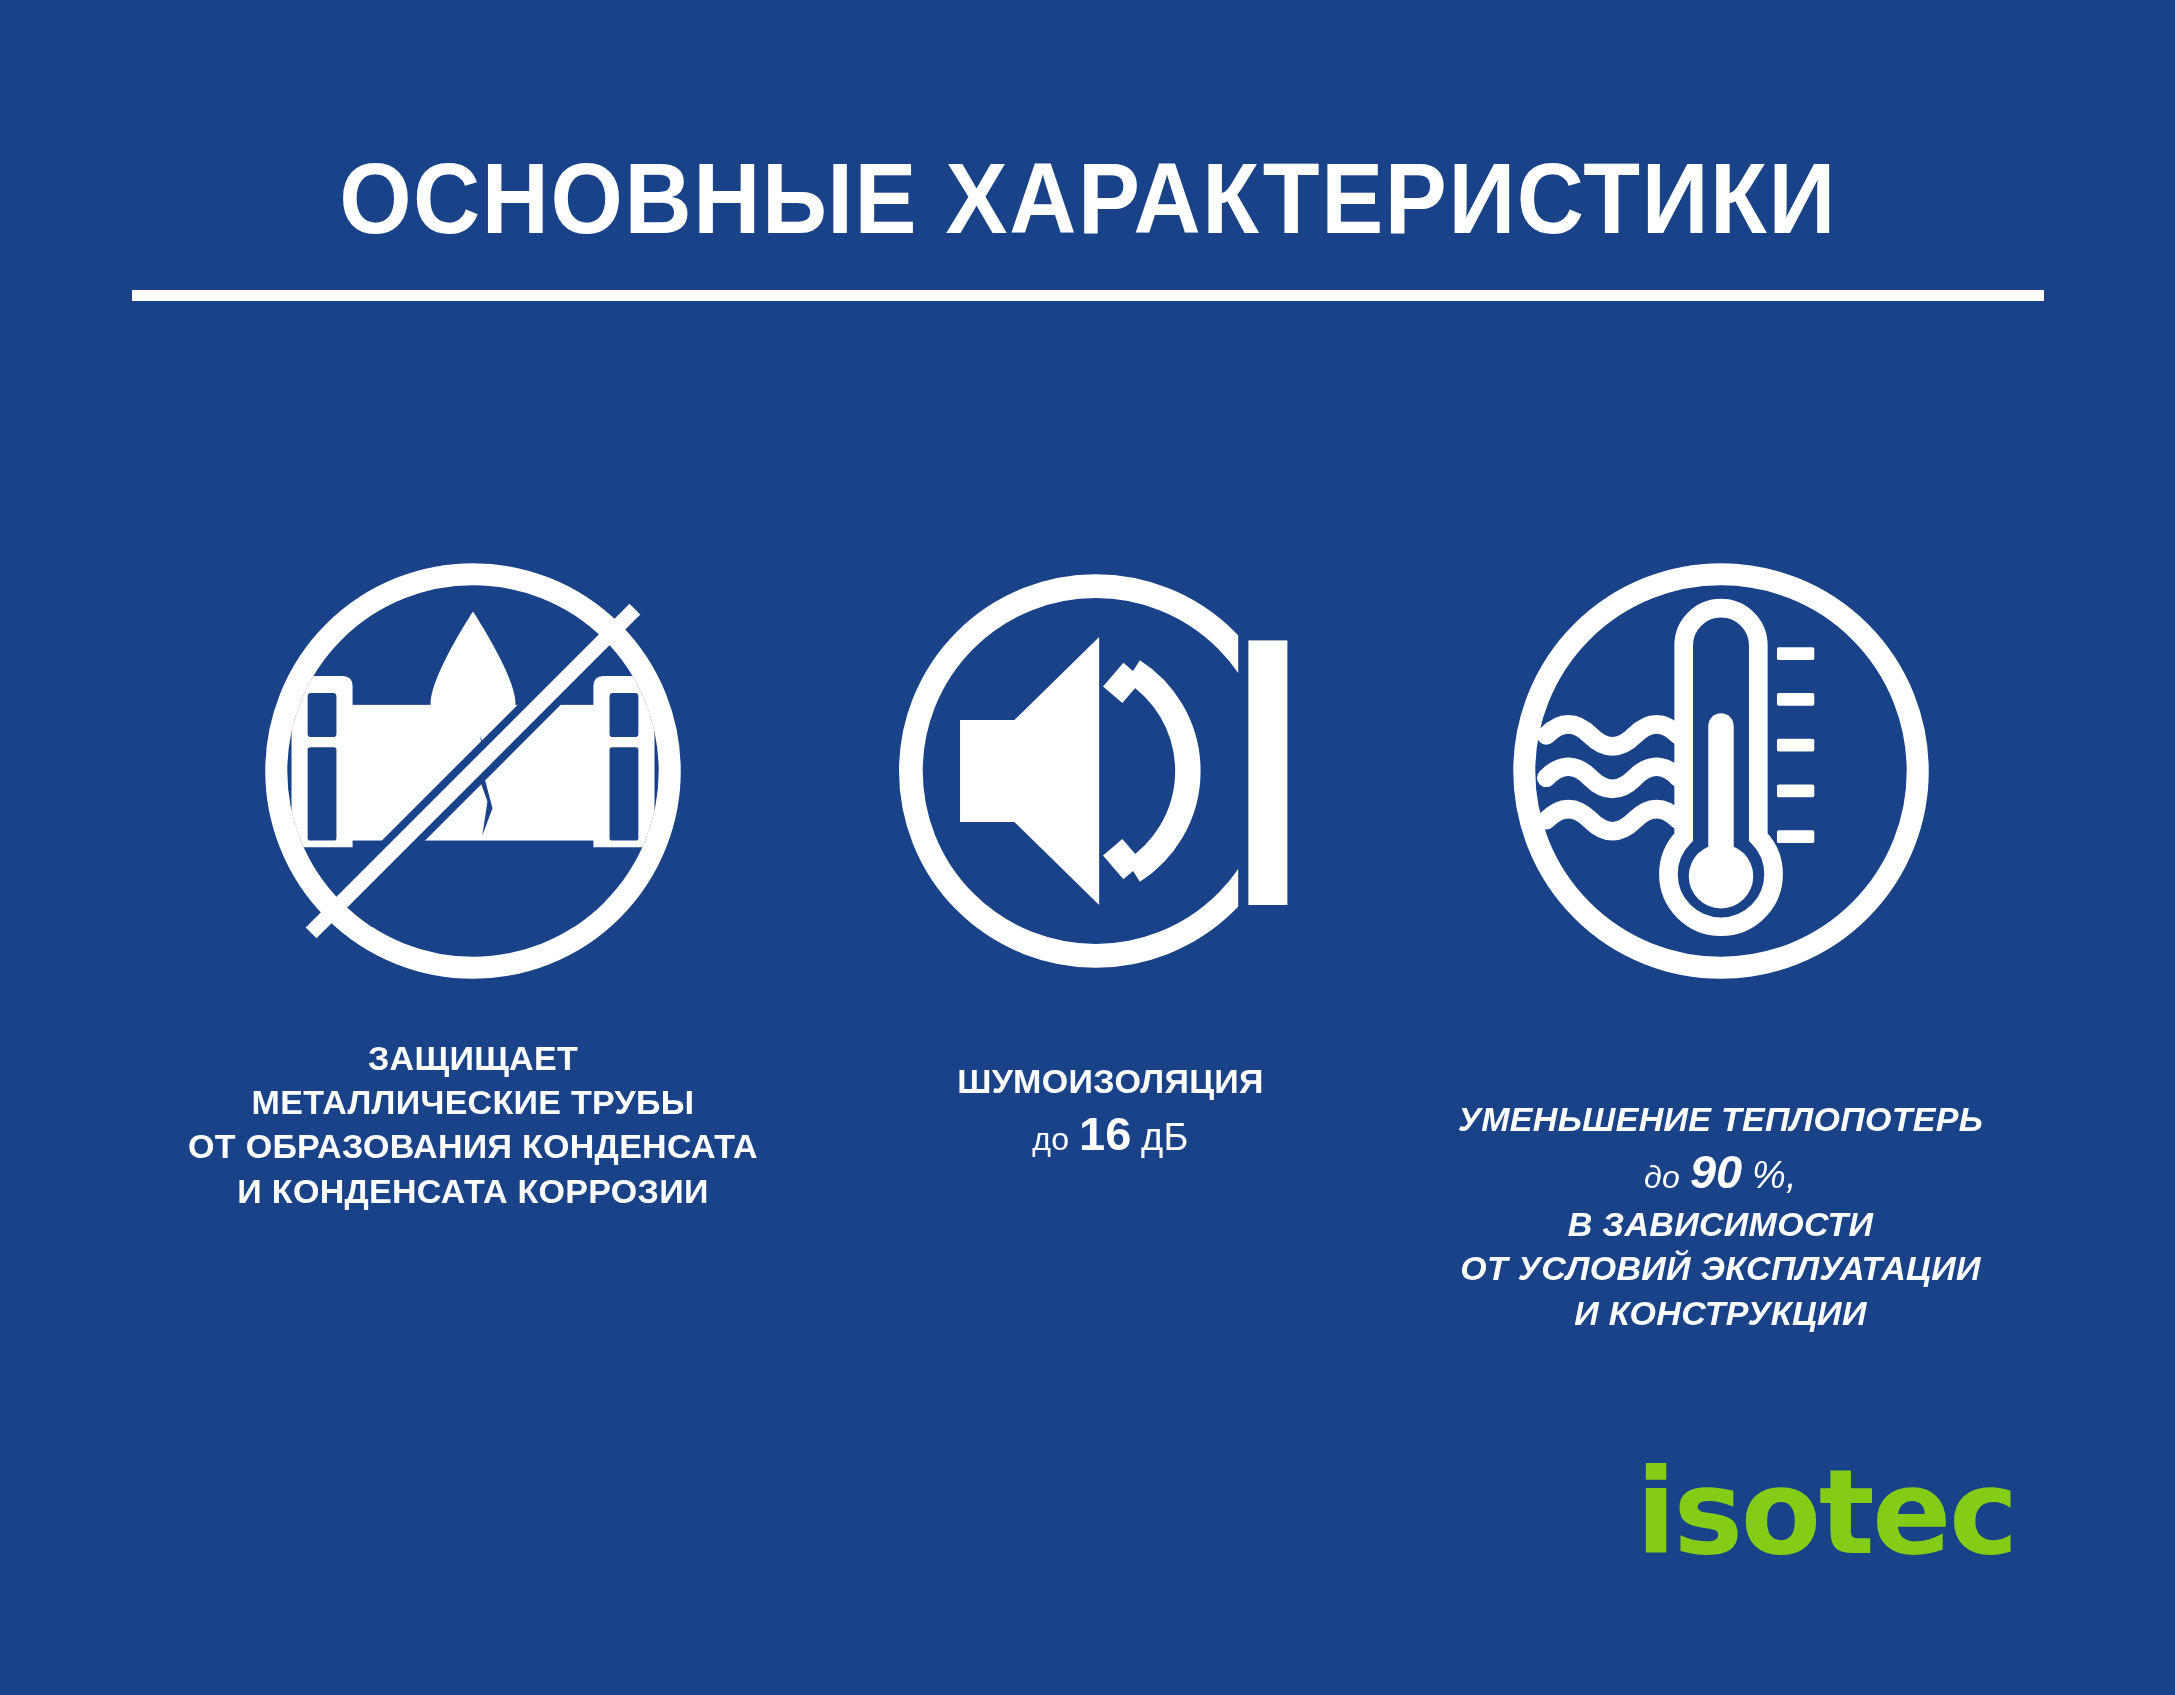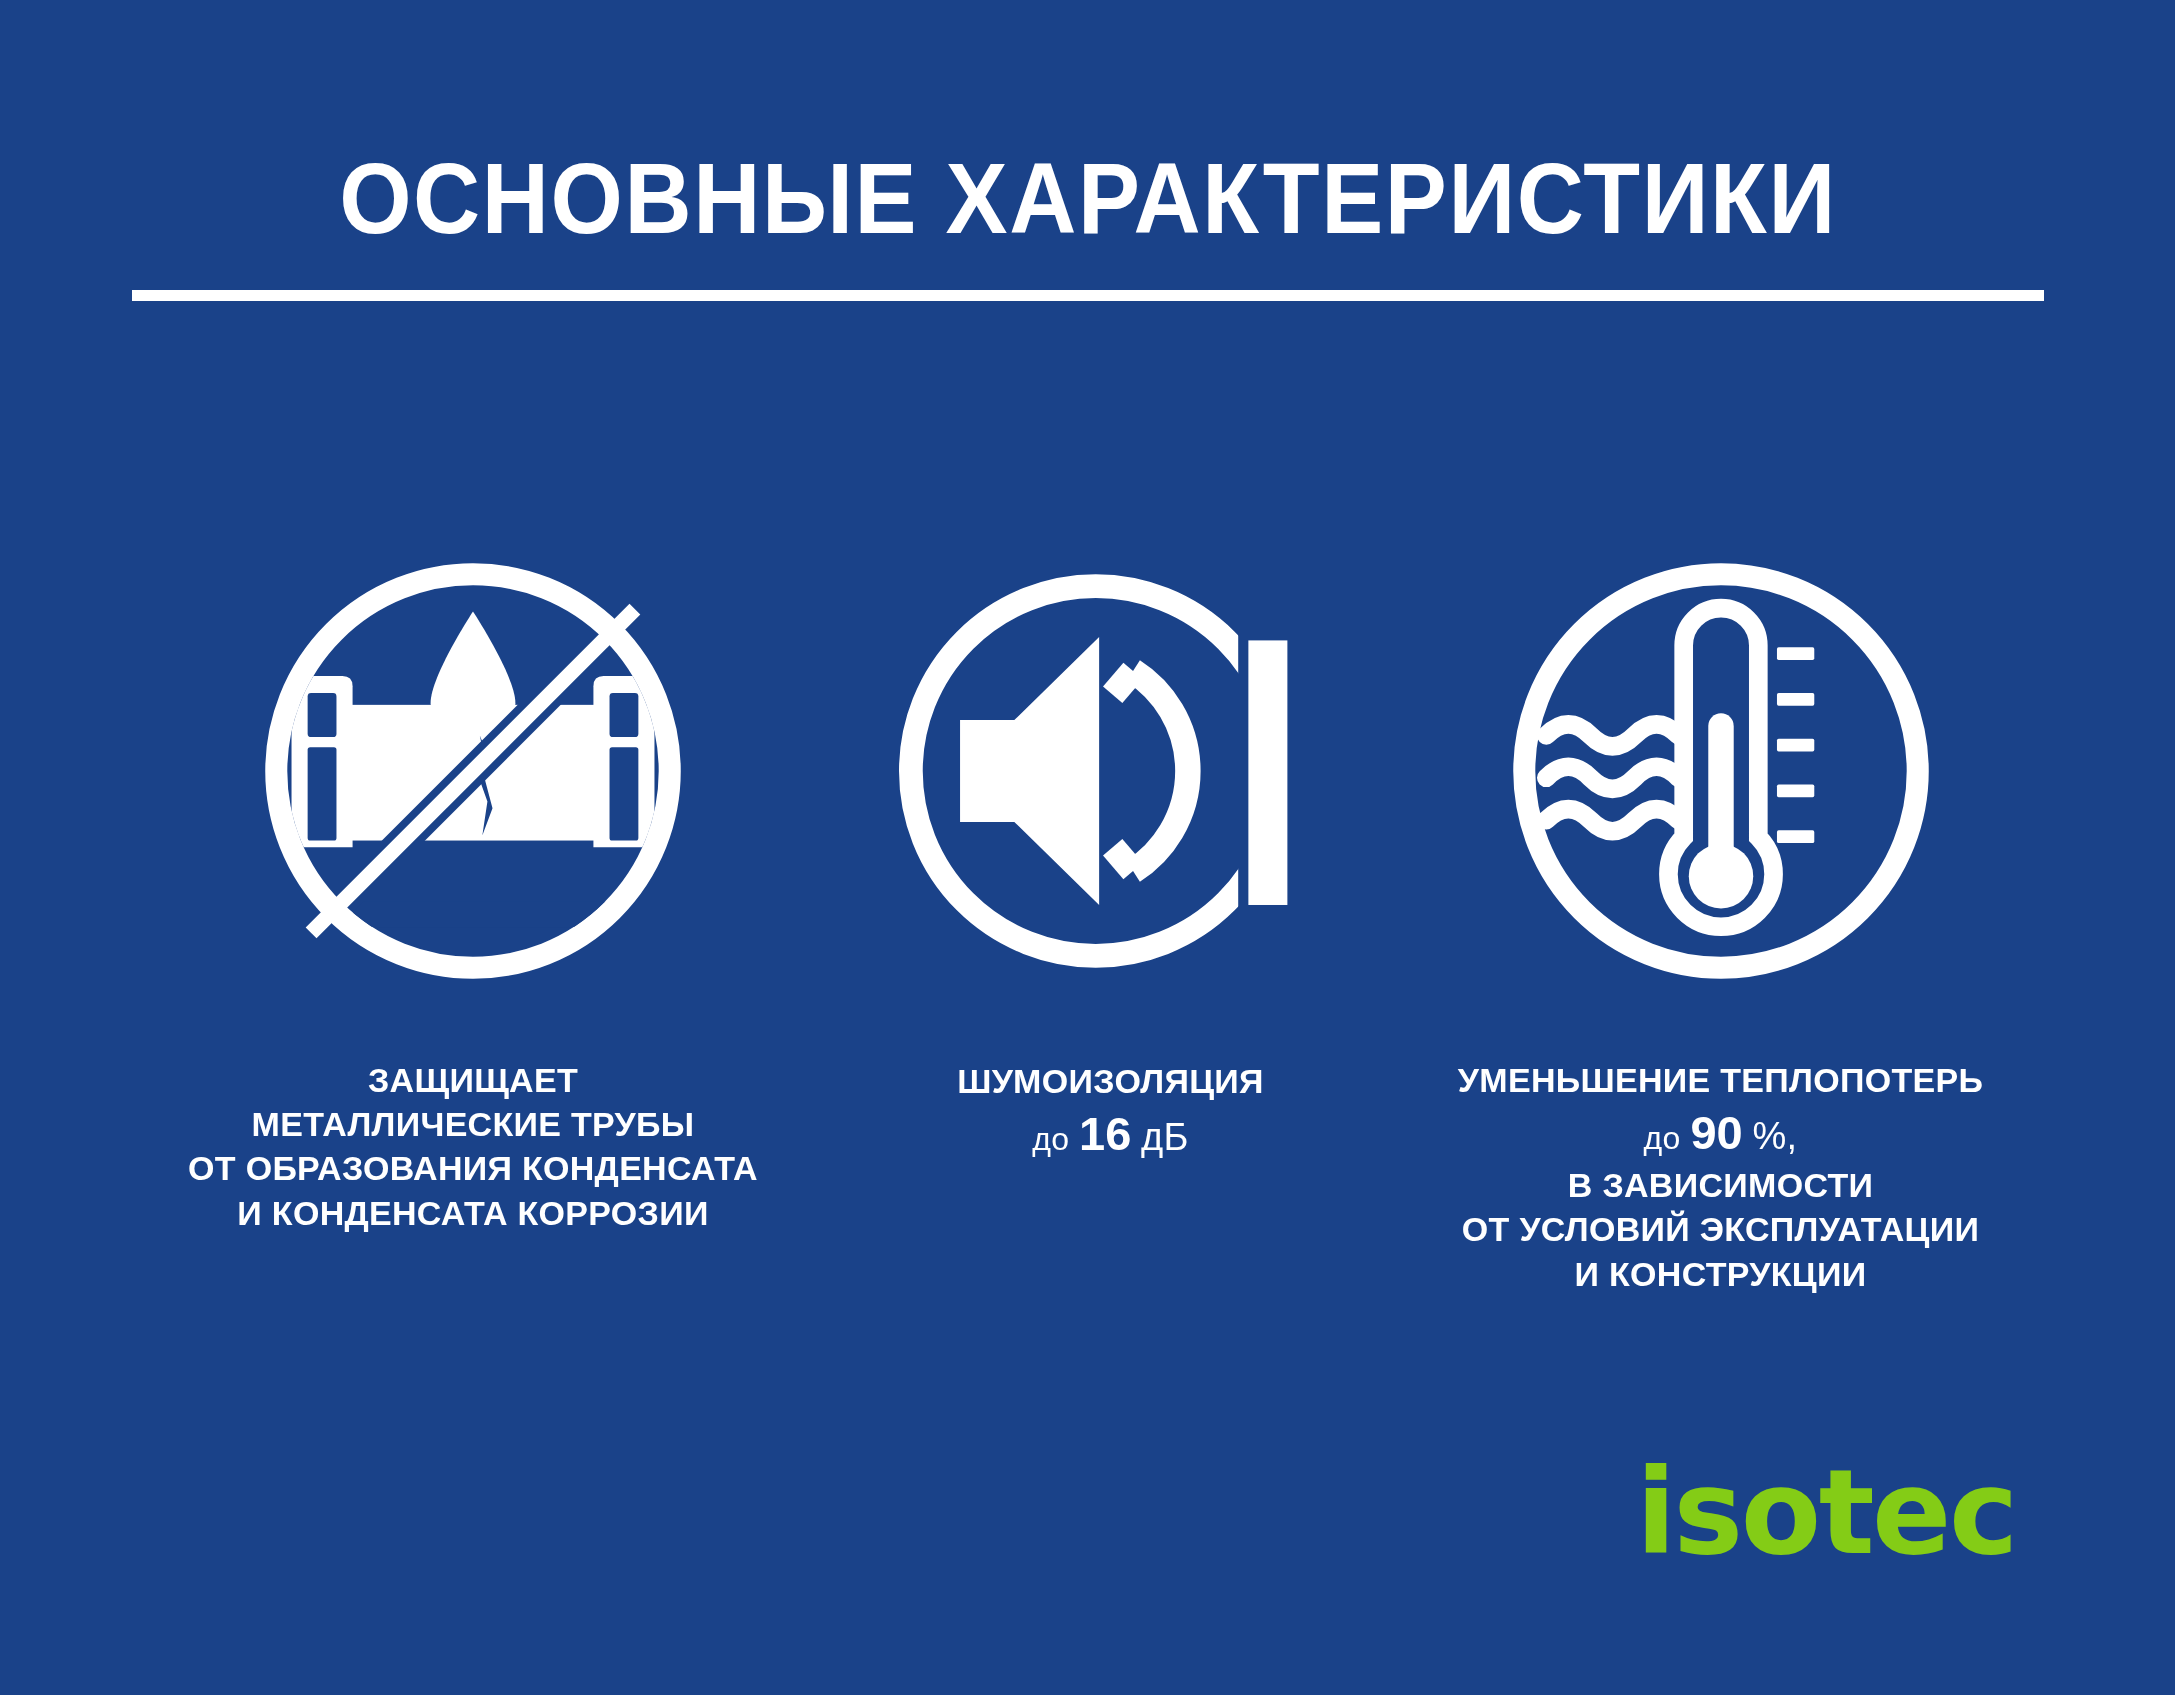--- a/index.html
+++ b/index.html
@@ -92,23 +92,23 @@
   .small-unit {
     font-size: 38px;
     font-weight: 500;
   }
 
   
   #feature-0 { left: 47px;  width: 852px; }
   #feature-1 { left: 856px; width: 509px; }
   #feature-2 { left: 1373px; width: 695px; }
 
-  #feature-0 .feature-caption { margin-top: 75px; }
+  #feature-0 .feature-caption { margin-top: 53px; }
   #feature-1 .feature-caption { margin-top: 76px; }
-  #feature-2 .feature-caption { margin-top: 75px; }
+  #feature-2 .feature-caption { margin-top: 114px; font-style: italic; }
 
   
   #brand-logo {
     position: absolute;
     left: 1636px;
     top: 1454px;
     color: #84cc16;
     font-size: 117px;
     font-weight: 700;
     letter-spacing: -2.5px;

